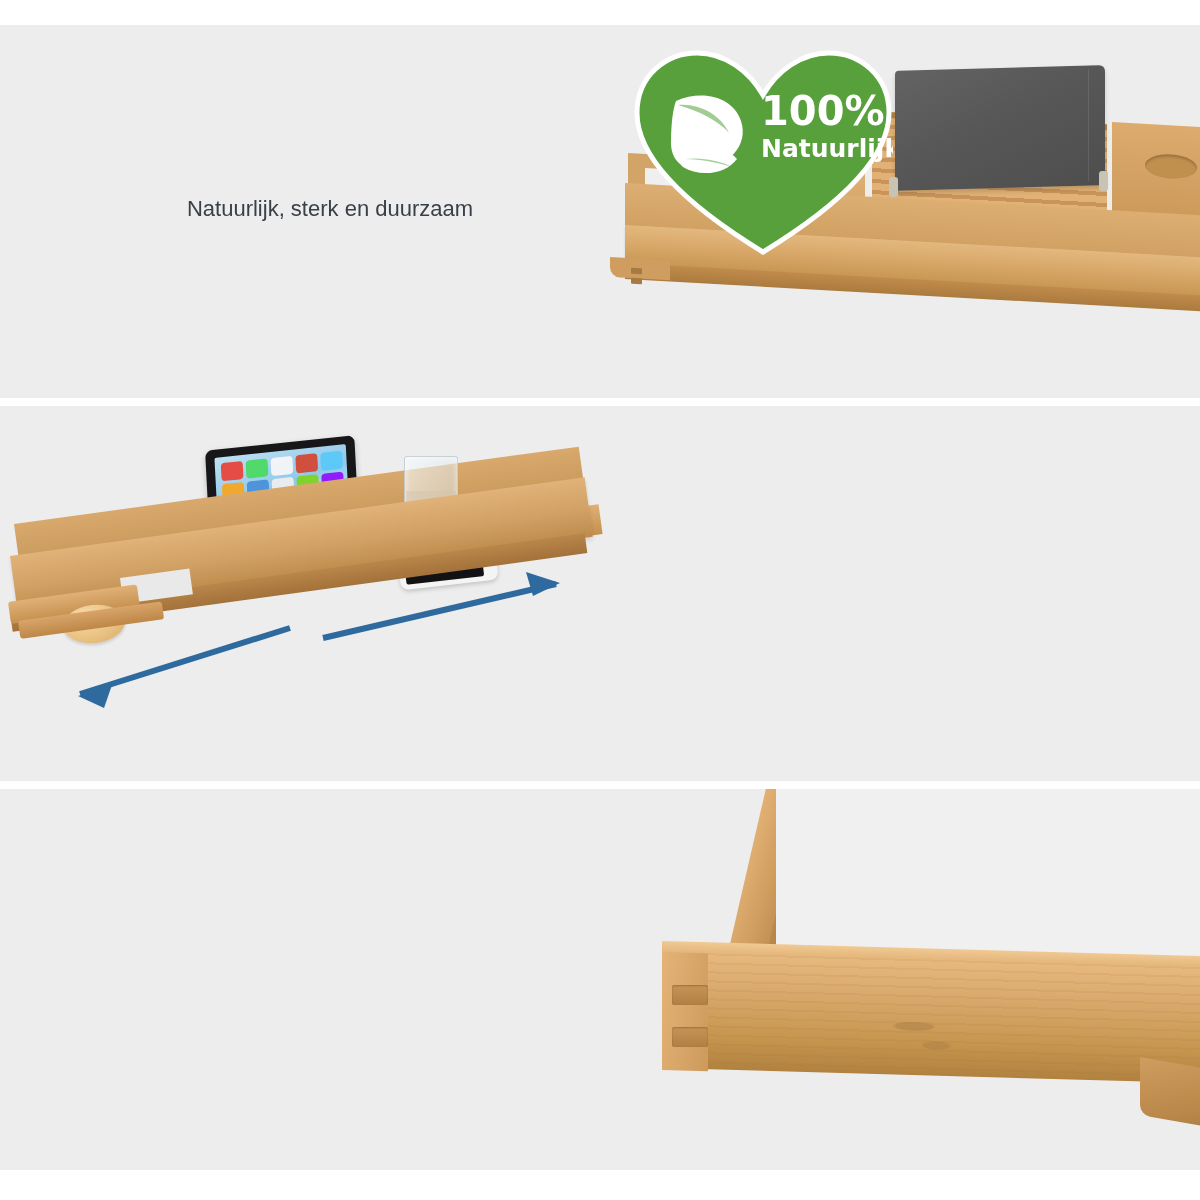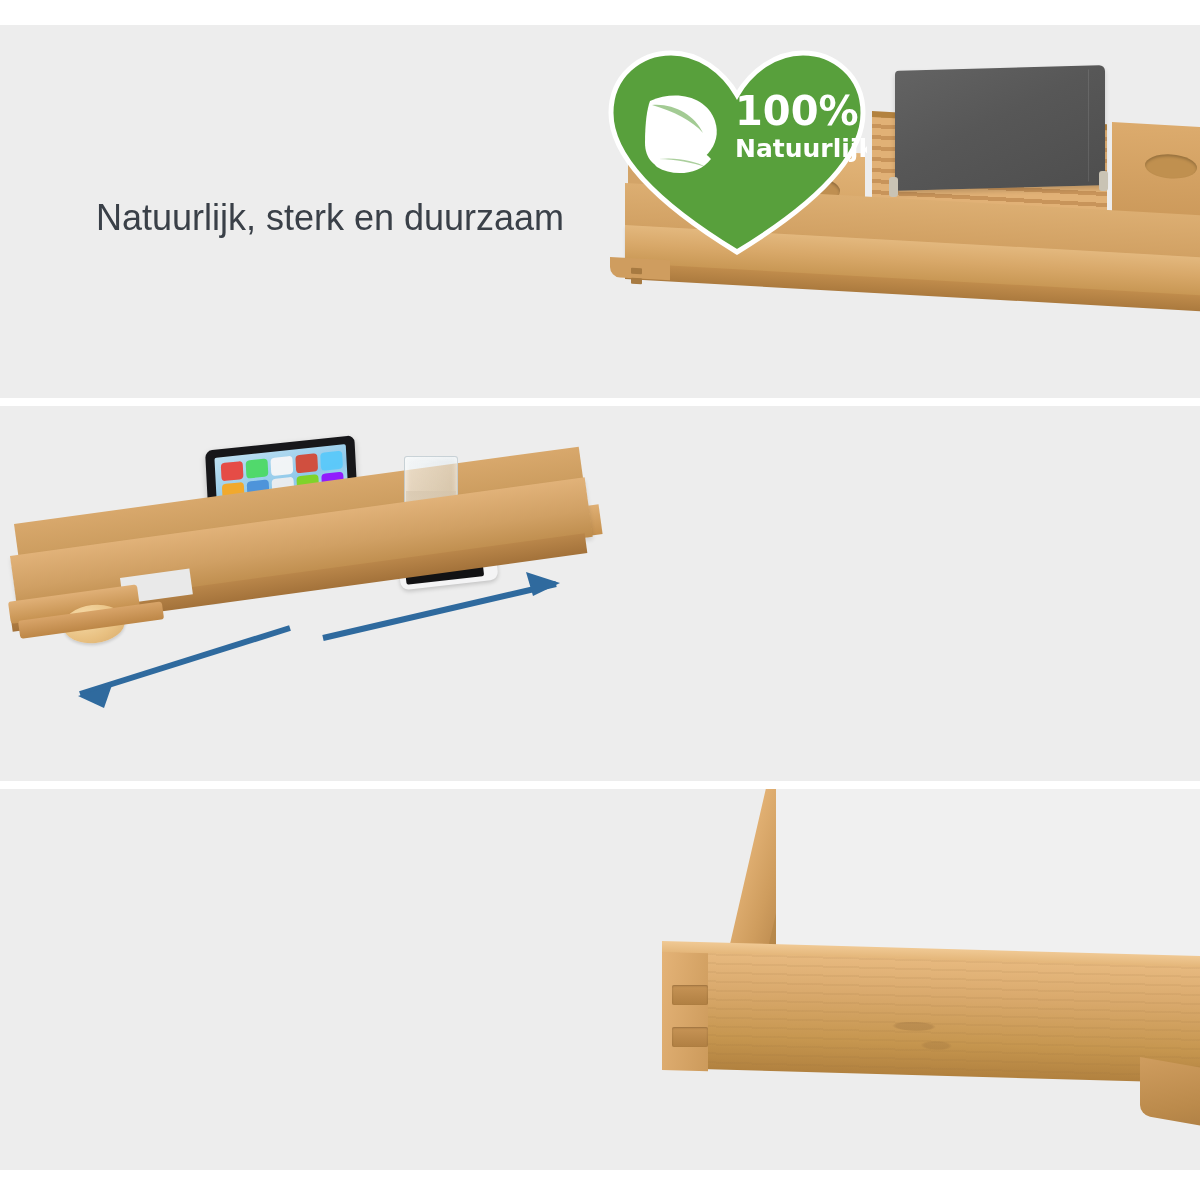--- a/index.html
+++ b/index.html
@@ -29,25 +29,25 @@
   }
   .subline{
     color:#3a4048;
     line-height:1.22;
     margin:6px 0 0 0;
     font-weight:400;
   }
 
   #text-bamboo{left:30px;top:165px;width:600px;}
   #text-bamboo .headline{font-size:44px;}
-  #text-bamboo .subline{font-size:36px;}
+  #text-bamboo .subline{font-size:22px;}
 
   
   #badge-natural{
-    position:absolute;left:607px;top:22px;width:260px;height:215px;z-index:40;
+    position:absolute;left:633px;top:22px;width:260px;height:215px;z-index:40;
   }
   #badge-natural svg{display:block;width:100%;height:100%;}
   .badge-text-100{
     font-family:"DejaVu Sans", sans-serif;
     font-weight:bold;font-size:40px;fill:#ffffff;
   }
   .badge-text-nat{
     font-family:"DejaVu Sans", sans-serif;
     font-weight:bold;font-size:25px;fill:#ffffff;
   }

